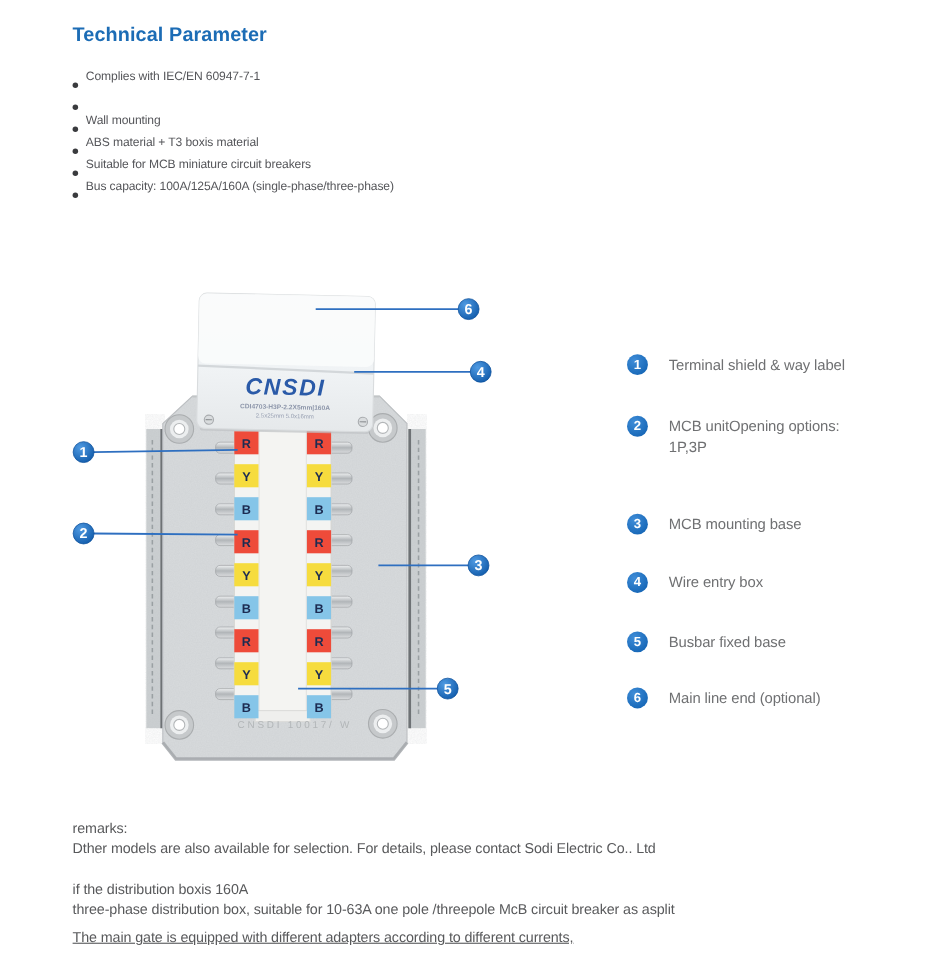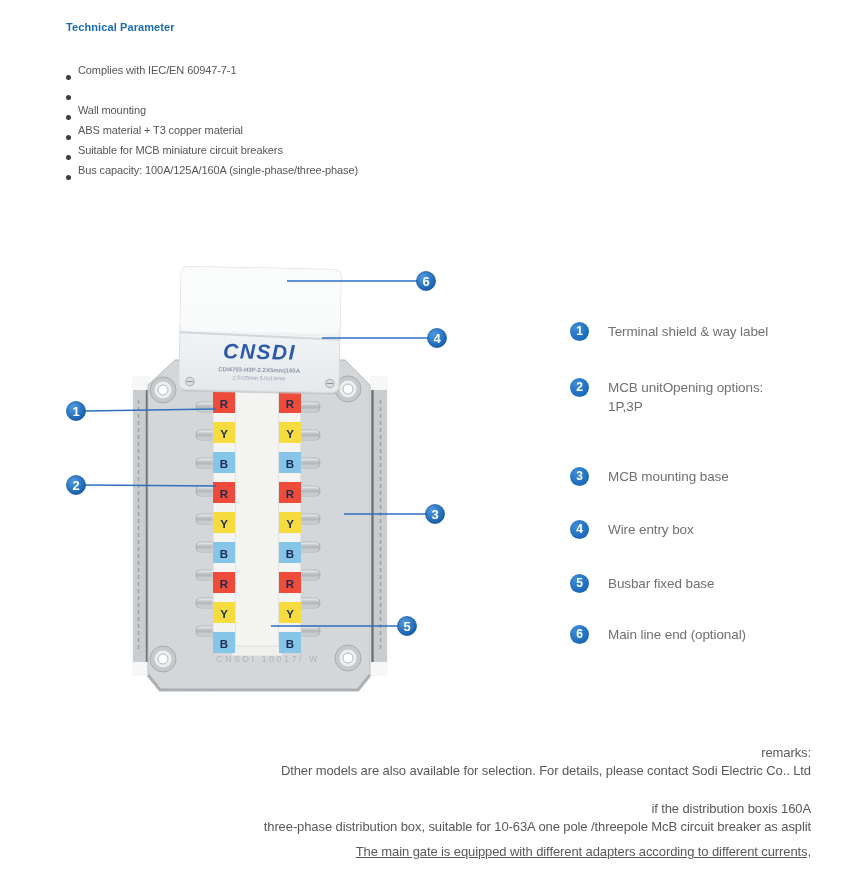--- a/index.html
+++ b/index.html
@@ -4,39 +4,39 @@
 <style>
   html,body{margin:0;padding:0;}
   body{
     width:850px;height:874px;position:relative;background:#ffffff;
     font-family:"Liberation Sans","DejaVu Sans",sans-serif;
     color:#58595b;overflow:hidden;
   }
   
   .page-title{
     position:absolute;left:66px;top:21px;
-    font-size:11px;font-weight:700;color:#1c6cb5;letter-spacing:0.1px;
+    font-size:18px;font-weight:700;color:#1c6cb5;letter-spacing:0.1px;
   }
   
   .spec-list{position:absolute;left:66px;top:60px;}
   .spec-item{display:flex;align-items:flex-end;height:20px;line-height:20px;
     font-size:11px;color:#55565a;letter-spacing:-0.1px;}
   .spec-dot{width:5px;height:5px;border-radius:50%;background:#3a3b3e;margin:8px 7px 0 0;flex:0 0 auto;}
   
   .figure-wrap{position:absolute;left:50px;top:250px;width:420px;height:470px;}
   
   .legend-row{position:absolute;left:570px;display:flex;align-items:flex-start;gap:9px;width:230px;}
   .legend-num{
     flex:0 0 auto;width:19px;height:19px;border-radius:50%;
     background:radial-gradient(circle at 35% 30%, #3f8dd8, #0b5cad);
     color:#fff;font-size:12px;font-weight:700;text-align:center;line-height:19px;
   }
   .legend-label{font-size:13.5px;line-height:19px;color:#6f7072;white-space:pre-line;letter-spacing:-0.1px;margin-left:10px;}
   
-  .remarks{position:absolute;left:66px;top:744px;width:745px;font-size:13px;line-height:18px;color:#58595b;letter-spacing:-0.1px;text-align:right;}
+  .remarks{position:absolute;left:66px;top:744px;width:745px;font-size:13px;line-height:18px;color:#58595b;letter-spacing:-0.1px;}
   .r-gap6{margin-top:20px;}
   .r-gap7{margin-top:7px;text-decoration:underline;}
   svg text{font-family:"Liberation Sans","DejaVu Sans",sans-serif;}
 </style>
 </head>
 <body>
 
 <div class="page-title">Technical Parameter</div>
 
 <div class="spec-list">
@@ -46,21 +46,21 @@
     </div>
   <div class="spec-item">
       <span class="spec-dot"></span>
     </div>
   <div class="spec-item">
       <span class="spec-dot"></span>
       <span>Wall mounting</span>
     </div>
   <div class="spec-item">
       <span class="spec-dot"></span>
-      <span>ABS material + T3 copper material</span>
+      <span>ABS material + T3 boxis material</span>
     </div>
   <div class="spec-item">
       <span class="spec-dot"></span>
       <span>Suitable for MCB miniature circuit breakers</span>
     </div>
   <div class="spec-item">
       <span class="spec-dot"></span>
       <span>Bus capacity: 100A/125A/160A (single-phase/three-phase)</span>
     </div>
 </div>

